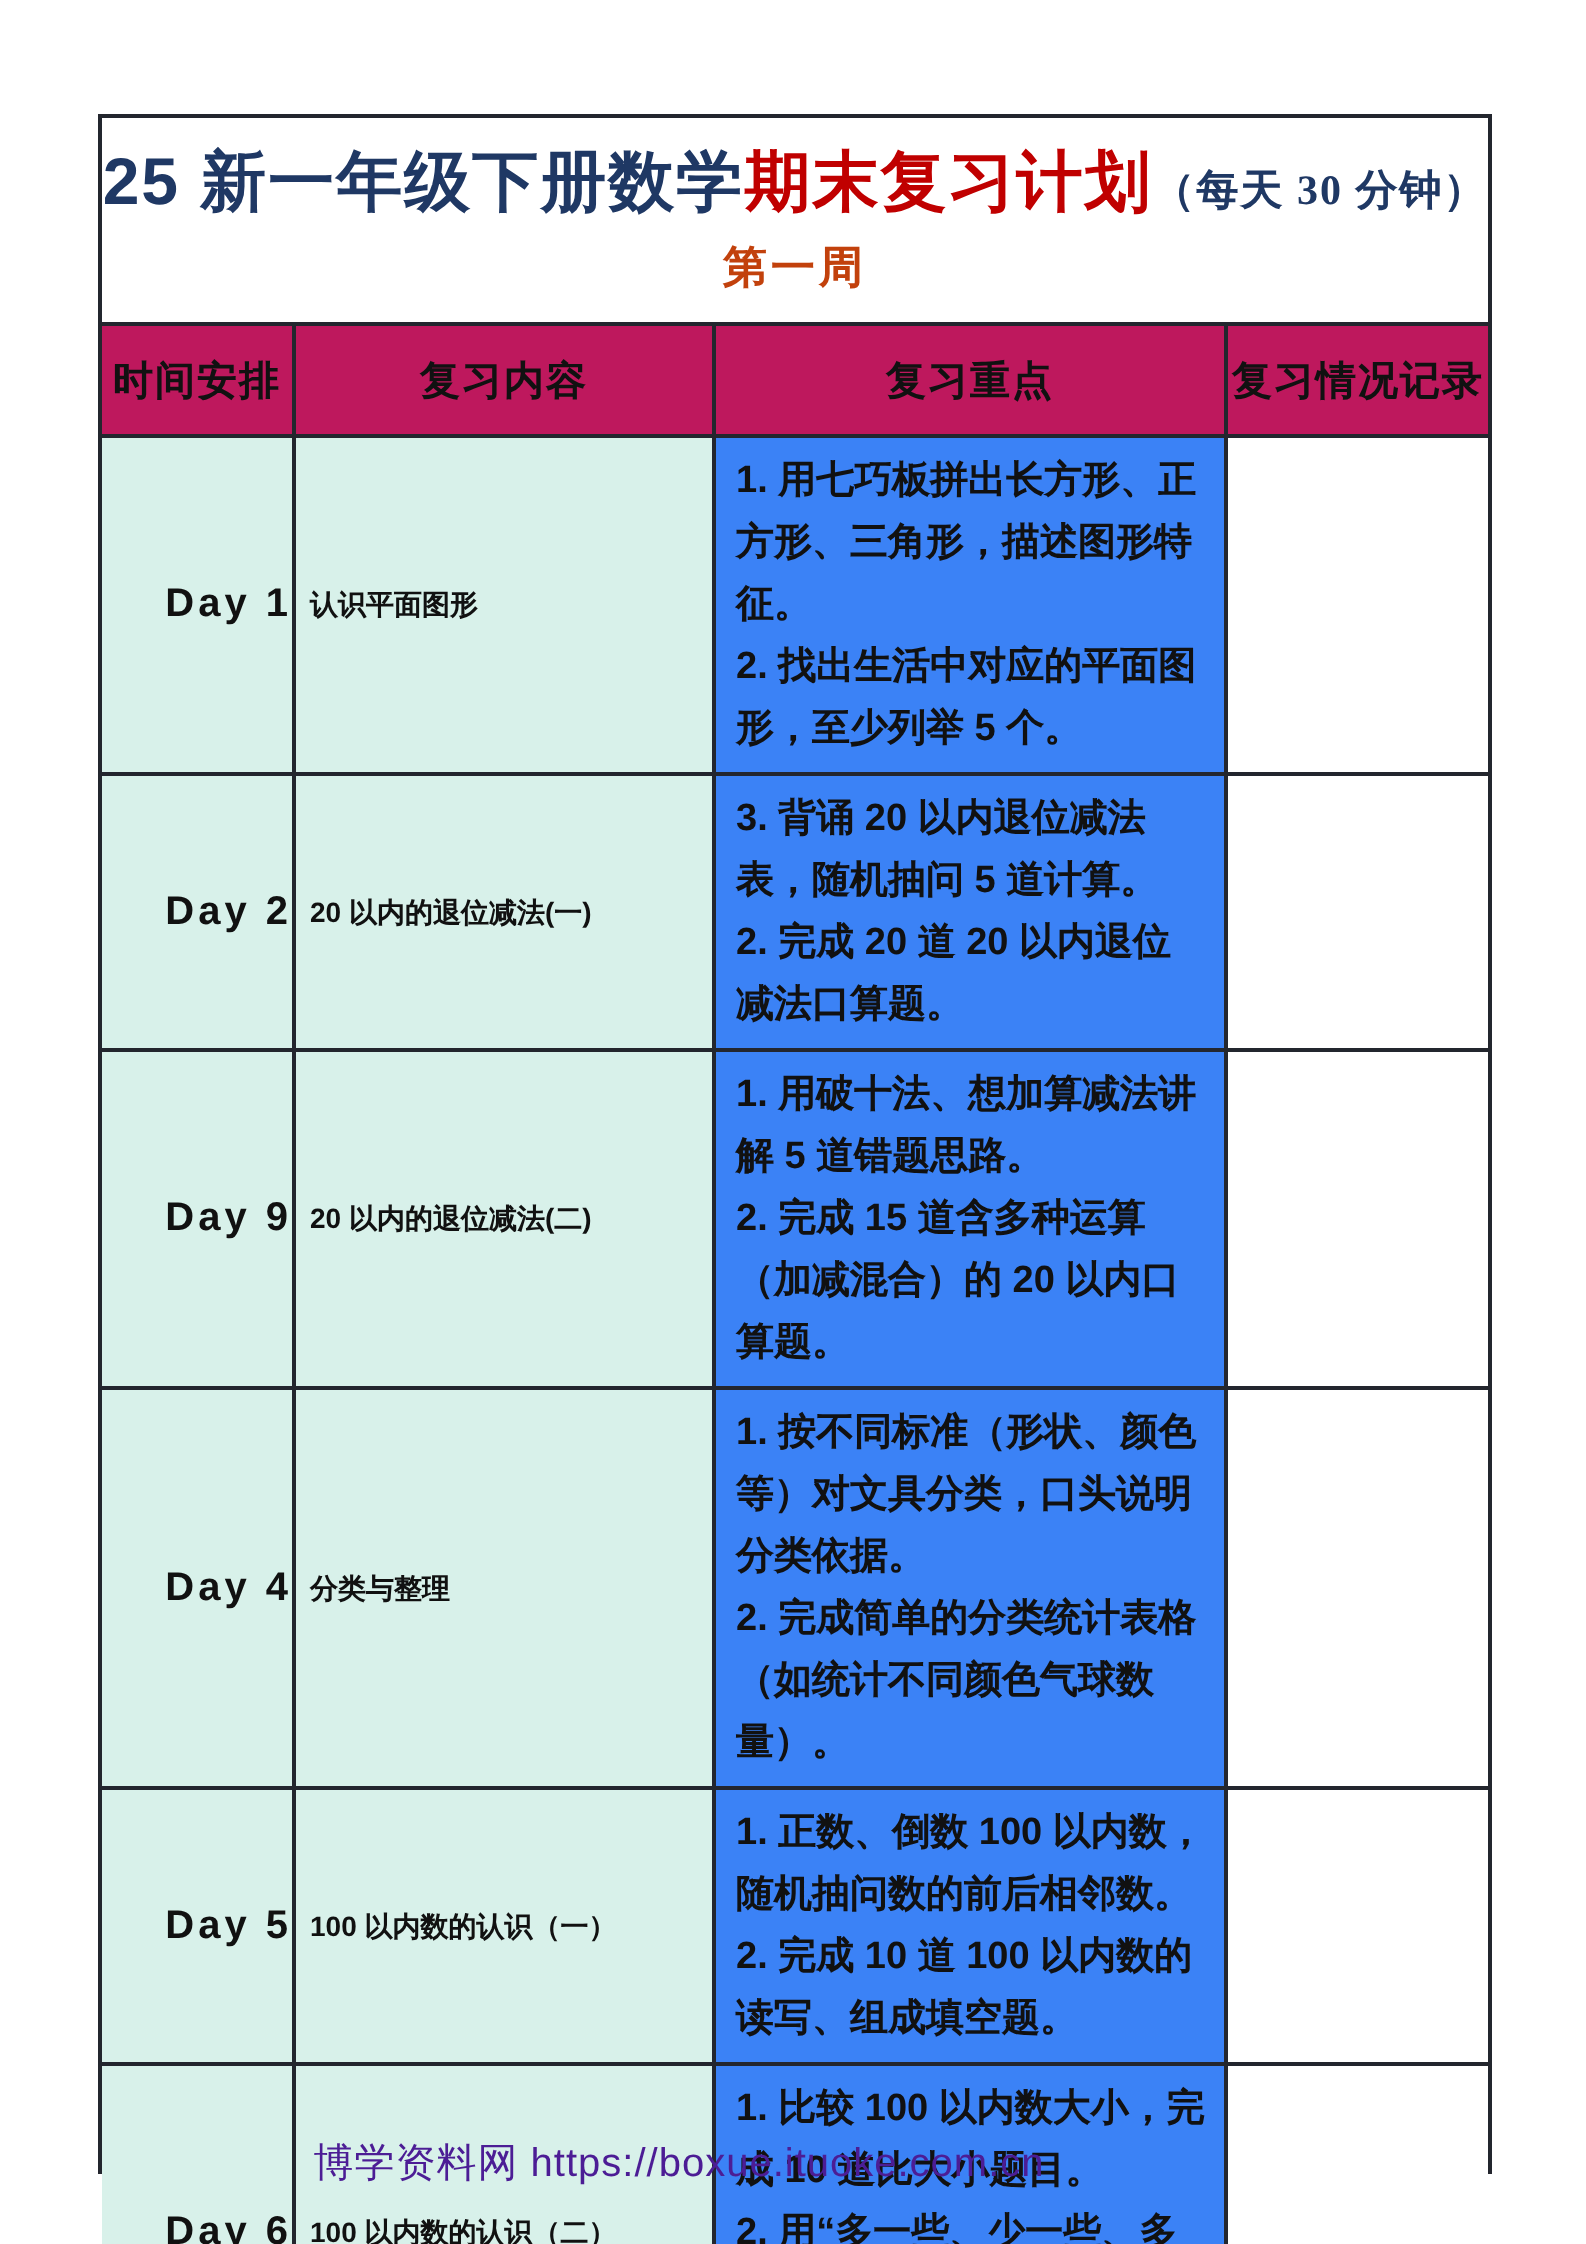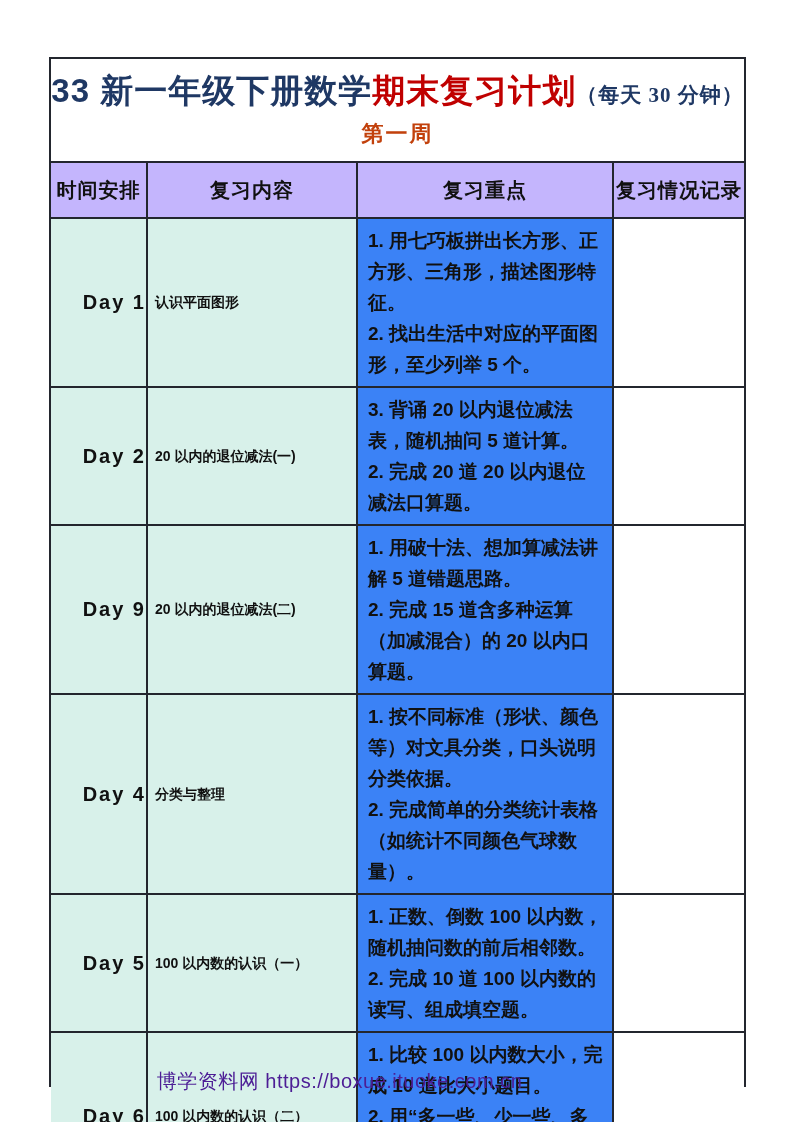--- a/index.html
+++ b/index.html
@@ -54,21 +54,21 @@
     border: 2px solid #23262e;
     vertical-align: middle;
     color: #111111;
   }
   
   th:first-child, td:first-child { border-left: none; }
   th:last-child, td.last, td[colspan] { border-right: none; }
   thead th { border-top: none; }
 
   thead th {
-    background: #c4b5fd;
+    background: #be185d;
     height: 55px;
     font-size: 20px;
     font-weight: bold;
     text-align: center;
     letter-spacing: 1px;
   }
   td.day-cell {
     background: #d8f1ea;
     text-align: right;
     font-size: 20px;
@@ -107,21 +107,21 @@
     z-index: 5;
   }
 </style>
 </head>
 <body>
 
 <div class="sheet">
 
   <div class="title-block">
     <div class="page-title">
-      <span class="seg-blue">33 新一年级下册数学</span><span class="seg-red">期末复习计划</span><span class="seg-paren">（每天 30 分钟）</span>
+      <span class="seg-blue">25 新一年级下册数学</span><span class="seg-red">期末复习计划</span><span class="seg-paren">（每天 30 分钟）</span>
     </div>
     <div class="subtitle">第一周</div>
   </div>
 
   <table>
     <colgroup>
       <col style="width:96px">
       <col style="width:210px">
       <col style="width:256px">
       <col style="width:131px">

